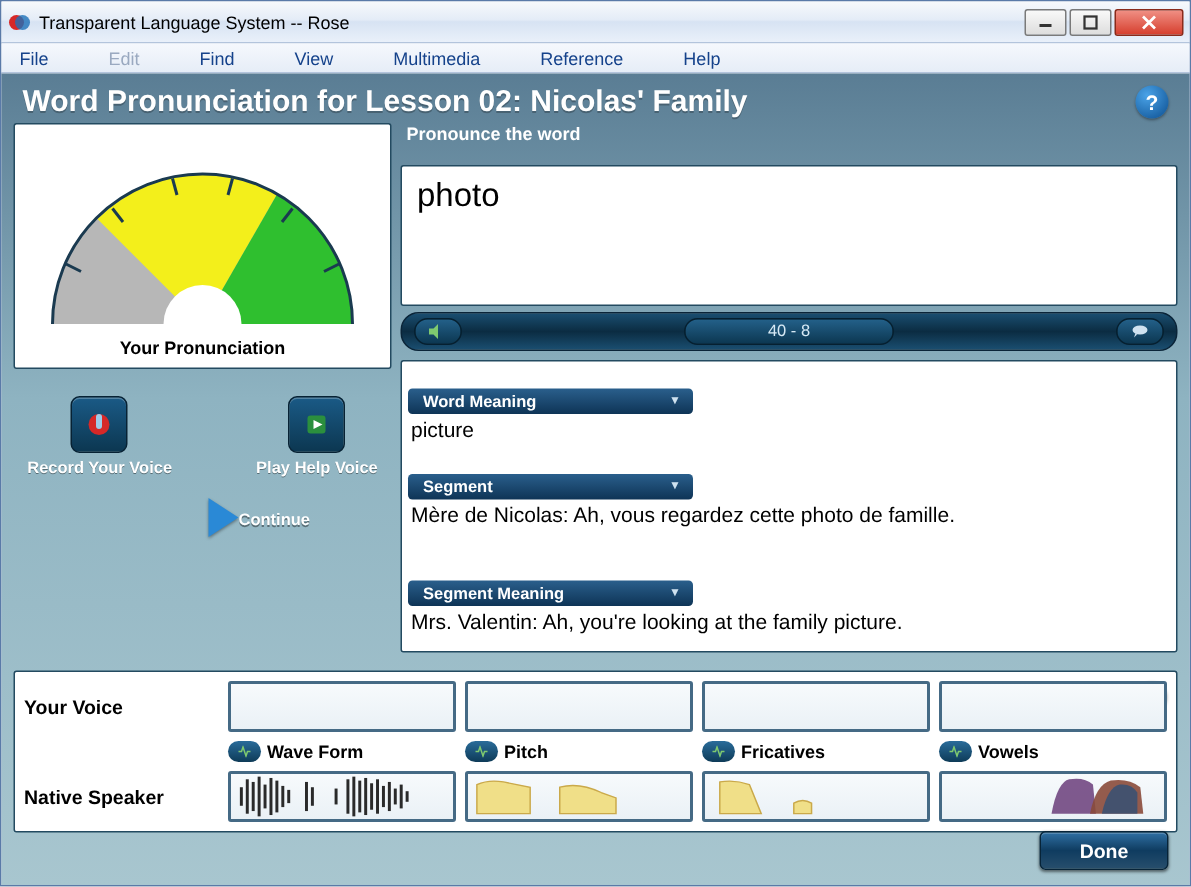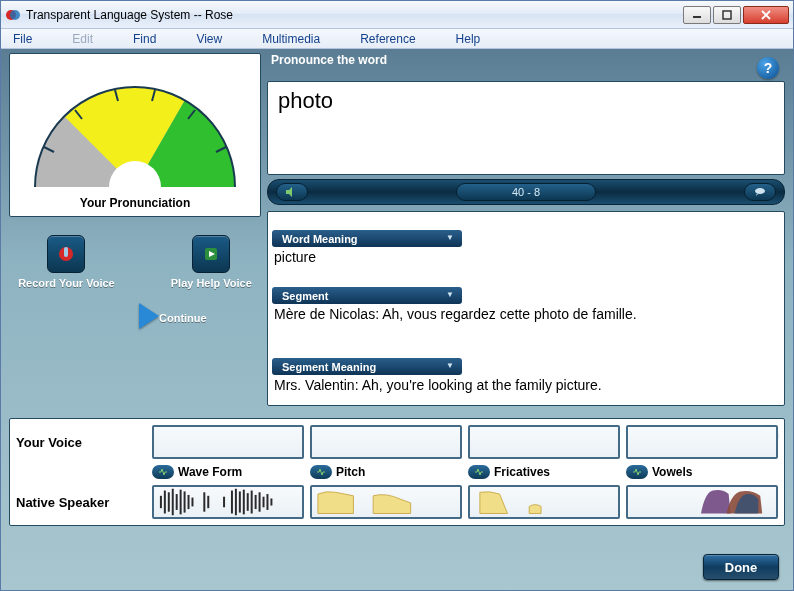--- a/index.html
+++ b/index.html
@@ -50,21 +50,21 @@
 .section-body { padding:2px 6px 4px 6px; font-family:Liberation Sans, sans-serif; font-size:14px; color:#000; }
 
 .lower { margin-top:12px; background:#fff; border:1px solid #234a60; border-radius:2px; padding:6px; position:relative; }
 .lower .help-circle { top:6px; right:6px; width:20px; height:20px; font-size:13px; }
 .voice-grid { display:grid; grid-template-columns: 130px repeat(4, 1fr); gap:6px; align-items:center; }
 .row-lbl { font-weight:bold; font-size:13px; }
 .cell-box { height:34px; border:2px solid #456a85; background:linear-gradient(to bottom,#f7fafc,#eaf1f6); border-radius:2px; position:relative; overflow:hidden; }
 .col-lbl { font-weight:bold; font-size:12px; display:flex; align-items:center; gap:4px; }
 .mini-icon { width:22px; height:14px; border-radius:7px; background:linear-gradient(to bottom,#2a6c9a,#0e3b58); display:inline-flex; align-items:center; justify-content:center; }
 
-.done-btn { position:absolute; right:14px; bottom:10px; width:76px; height:26px; border-radius:4px; background:linear-gradient(to bottom,#2f6fa3 0%,#0f3c60 50%,#274e6c 100%); border:1px solid #072438; color:#fff; font-weight:bold; font-size:13px; display:flex; align-items:center; justify-content:center; cursor:pointer; box-shadow:0 1px 2px rgba(0,0,0,.5), inset 0 1px 0 rgba(255,255,255,.2); }
+.done-btn { position:absolute; right:14px; bottom:10px; width:86px; height:26px; border-radius:4px; background:linear-gradient(to bottom,#2f6fa3 0%,#0f3c60 50%,#274e6c 100%); border:1px solid #072438; color:#fff; font-weight:bold; font-size:13px; display:flex; align-items:center; justify-content:center; cursor:pointer; box-shadow:0 1px 2px rgba(0,0,0,.5), inset 0 1px 0 rgba(255,255,255,.2); }
 </style>
 </head>
 <body>
 
 <div class="window">
   <div class="titlebar">
     <svg class="titlebar-icon" viewBox="0 0 16 16">
         <circle cx="6" cy="8" r="5" fill="#d62828"></circle>
         <circle cx="10" cy="8" r="5" fill="#1d70b8" fill-opacity=".8"></circle>
       </svg>
@@ -92,20 +92,21 @@
     <span class="menu-item">File</span>
     <span class="menu-item disabled">Edit</span>
     <span class="menu-item">Find</span>
     <span class="menu-item">View</span>
     <span class="menu-item">Multimedia</span>
     <span class="menu-item">Reference</span>
     <span class="menu-item">Help</span>
   </div>
 
   <div class="content">
+    <div class="page-title">Word Pronunciation for Lesson 02: Nicolas' Family</div>
     <div class="help-circle">?</div>
 
     <div class="upper">
       <div class="gauge-col">
         <div class="gauge-box">
           <svg class="gauge-svg" width="230" height="130" viewBox="0 0 230 130">
             <defs>
                 <clipPath id="semi">
                   <path d="M15 115 A100 100 0 0 1 215 115 L115 115 Z"></path>
                 </clipPath>

